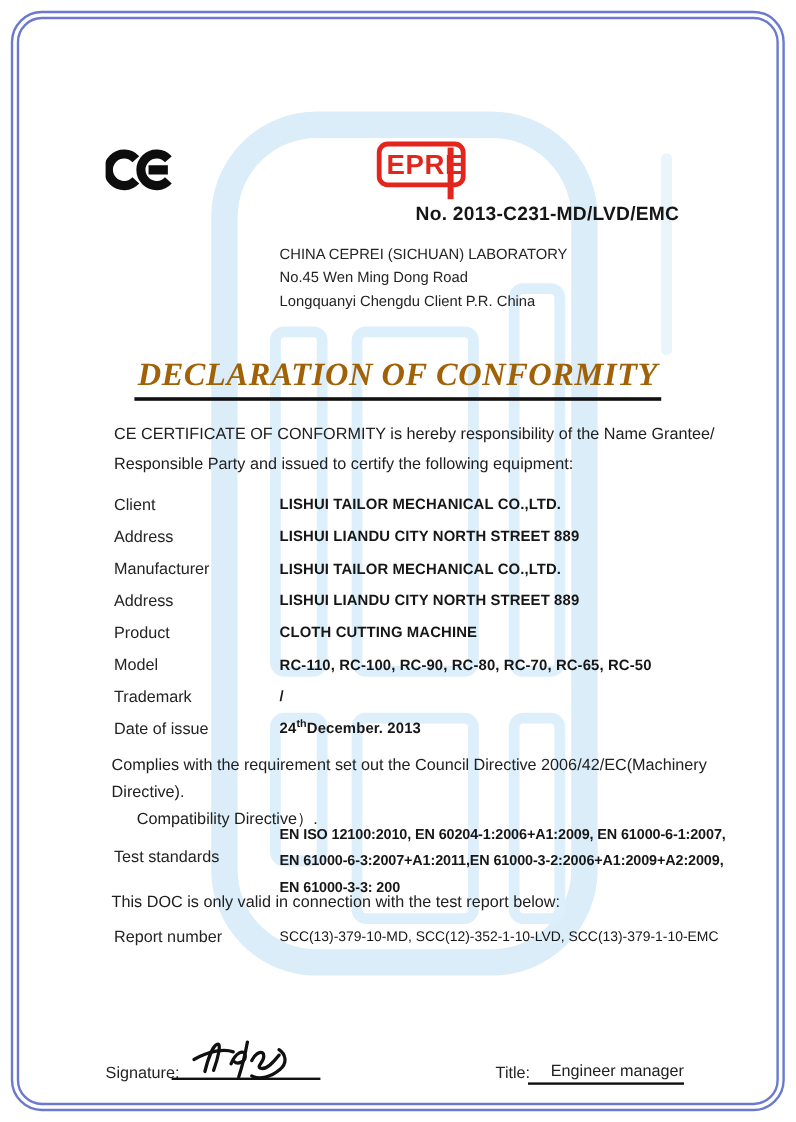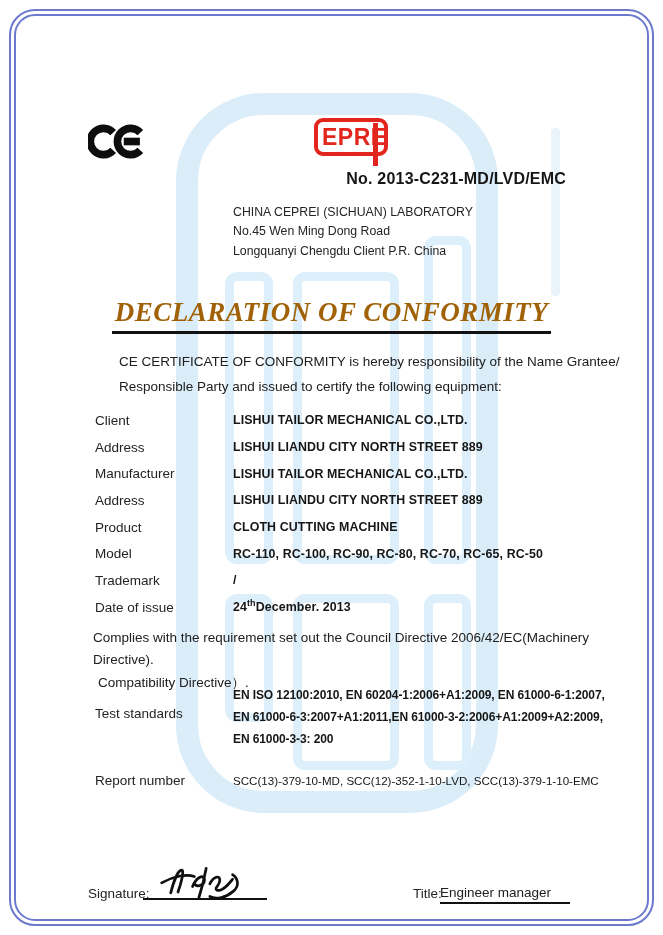--- a/index.html
+++ b/index.html
@@ -36,47 +36,47 @@
   .epre-ibar{position:absolute;right:6px;top:1px;width:5px;height:43px;background:#e2261e;}
 
   .cert-no{right:97px;top:170px;font-weight:bold;font-size:16px;letter-spacing:0.2px;color:#161616;}
 
   .lab-block{left:233px;top:203px;font-size:12.3px;line-height:19.3px;color:#242424;}
 
   .title-wrap{left:0;top:297px;width:663px;text-align:center;}
   .doc-title{display:inline-block;font-family:"Liberation Serif",serif;font-style:italic;font-weight:bold;
     font-size:27px;letter-spacing:0.5px;color:#a16207;border-bottom:3px solid #111;padding:0 3px 3px 3px;}
 
-  .intro{left:95px;top:350px;font-size:13.5px;line-height:24.5px;color:#202020;margin-left:24px;}
+  .intro{left:95px;top:350px;font-size:13.5px;line-height:24.5px;color:#202020;}
 
   .rows{left:95px;top:407px;width:505px;}
   .row{display:flex;align-items:center;height:26.7px;}
   .row .lbl{width:138px;flex:0 0 138px;font-size:13.5px;color:#242424;}
   .row .val{font-weight:bold;font-size:12.4px;color:#161616;letter-spacing:0.1px;white-space:nowrap;text-align:center;}
   .sup{font-size:9px;position:relative;top:-5px;font-weight:bold;}
 
   .complies{left:93px;top:627px;font-size:13.5px;line-height:22.3px;color:#202020;width:510px;}
-  .complies .l3{padding-left:5px;}
+  .complies .l3{padding-left:5px;margin-left:16px;}
 
   .ts{left:95px;top:684px;display:flex;}
   .ts .lbl{width:138px;flex:0 0 138px;font-size:13.5px;padding-top:22px;color:#242424;}
   .ts-lines{font-weight:bold;font-size:12px;line-height:22px;color:#161616;white-space:nowrap;letter-spacing:-0.1px;}
 
   .doc-note{left:93px;top:744px;font-size:13.5px;color:#202020;}
 
   .report{left:95px;top:770px;display:flex;align-items:center;height:20px;}
   .report .lbl{width:138px;flex:0 0 138px;font-size:13.5px;color:#242424;}
   .report .val{font-weight:normal;font-size:11.6px;color:#161616;white-space:nowrap;}
 
   .sig{left:88px;top:866px;width:540px;height:48px;}
   .sig-label{position:absolute;left:0;top:20px;font-size:13.5px;color:#242424;}
   .sig-line{position:absolute;left:55px;top:16px;width:124px;height:16px;border-bottom:2px solid #111;}
   .scribble{position:absolute;left:70px;top:-4px;}
   .title-label{position:absolute;left:325px;top:20px;font-size:13.5px;color:#242424;}
-  .title-value{position:absolute;left:352px;top:19px;width:130px;text-align:left;
+  .title-value{position:absolute;left:352px;top:19px;width:130px;text-align:right;
     font-size:13.5px;color:#202020;border-bottom:2px solid #111;padding-bottom:2px;}
 </style>
 </head>
 <body>
 
 <div class="page">
 
   <div class="border-outer"></div>
   <div class="border-inner"></div>
 
@@ -159,20 +159,21 @@
 
   <div class="z ts">
     <span class="lbl">Test standards</span>
     <div class="ts-lines">
       <div>EN ISO 12100:2010, EN 60204-1:2006+A1:2009, EN 61000-6-1:2007,</div>
       <div>EN 61000-6-3:2007+A1:2011,EN 61000-3-2:2006+A1:2009+A2:2009,</div>
       <div>EN 61000-3-3: 200</div>
     </div>
   </div>
 
+  <div class="z doc-note">This DOC is only valid in connection with the test report below:</div>
 
   <div class="z report">
     <span class="lbl">Report number</span>
     <span class="val">SCC(13)-379-10-MD, SCC(12)-352-1-10-LVD, SCC(13)-379-1-10-EMC</span>
   </div>
 
   <div class="z sig">
     <span class="sig-label">Signature:</span>
     <span class="sig-line"></span>
     <svg class="scribble" width="100" height="40" viewBox="0 0 110 44">

